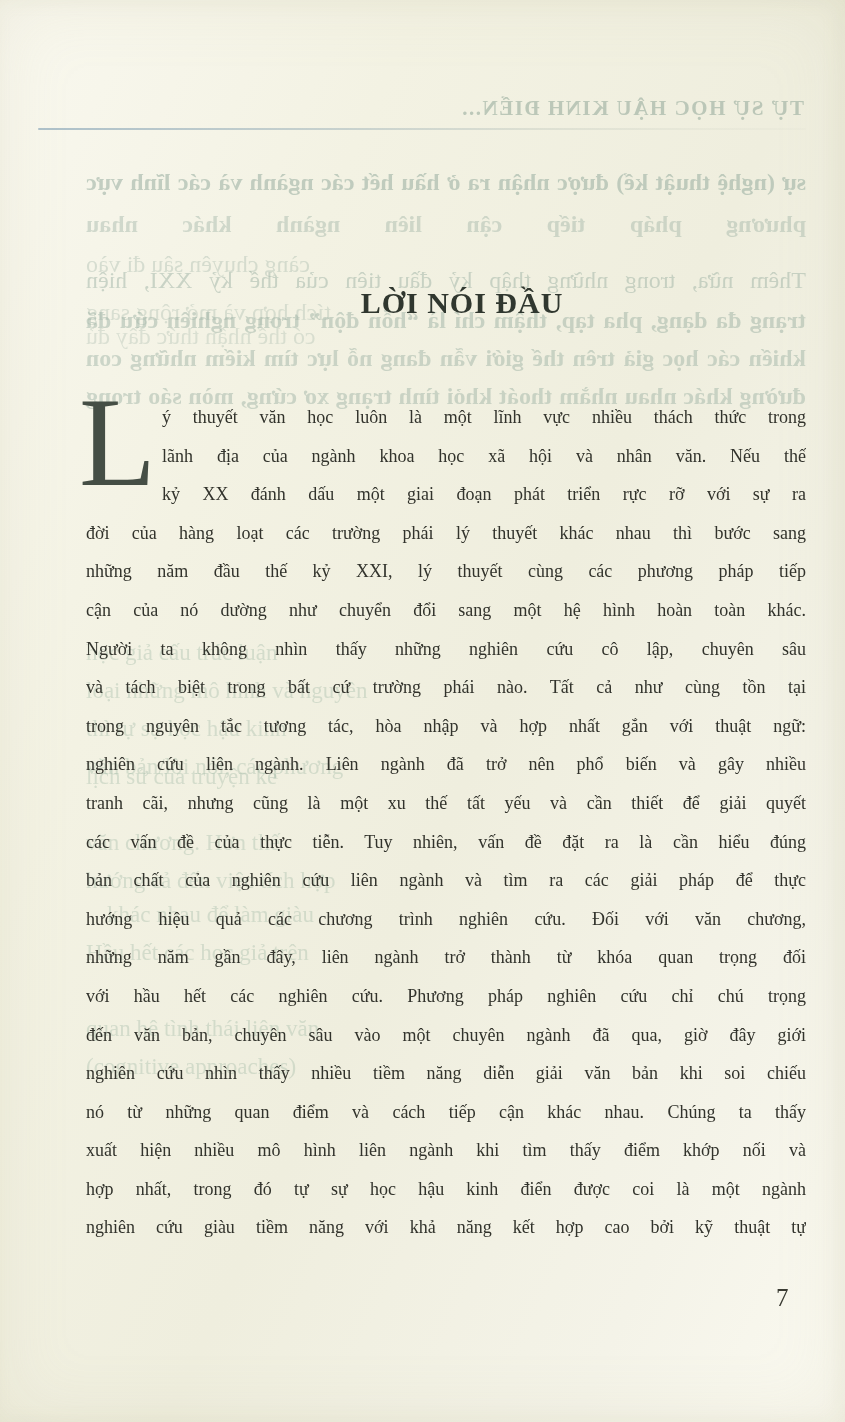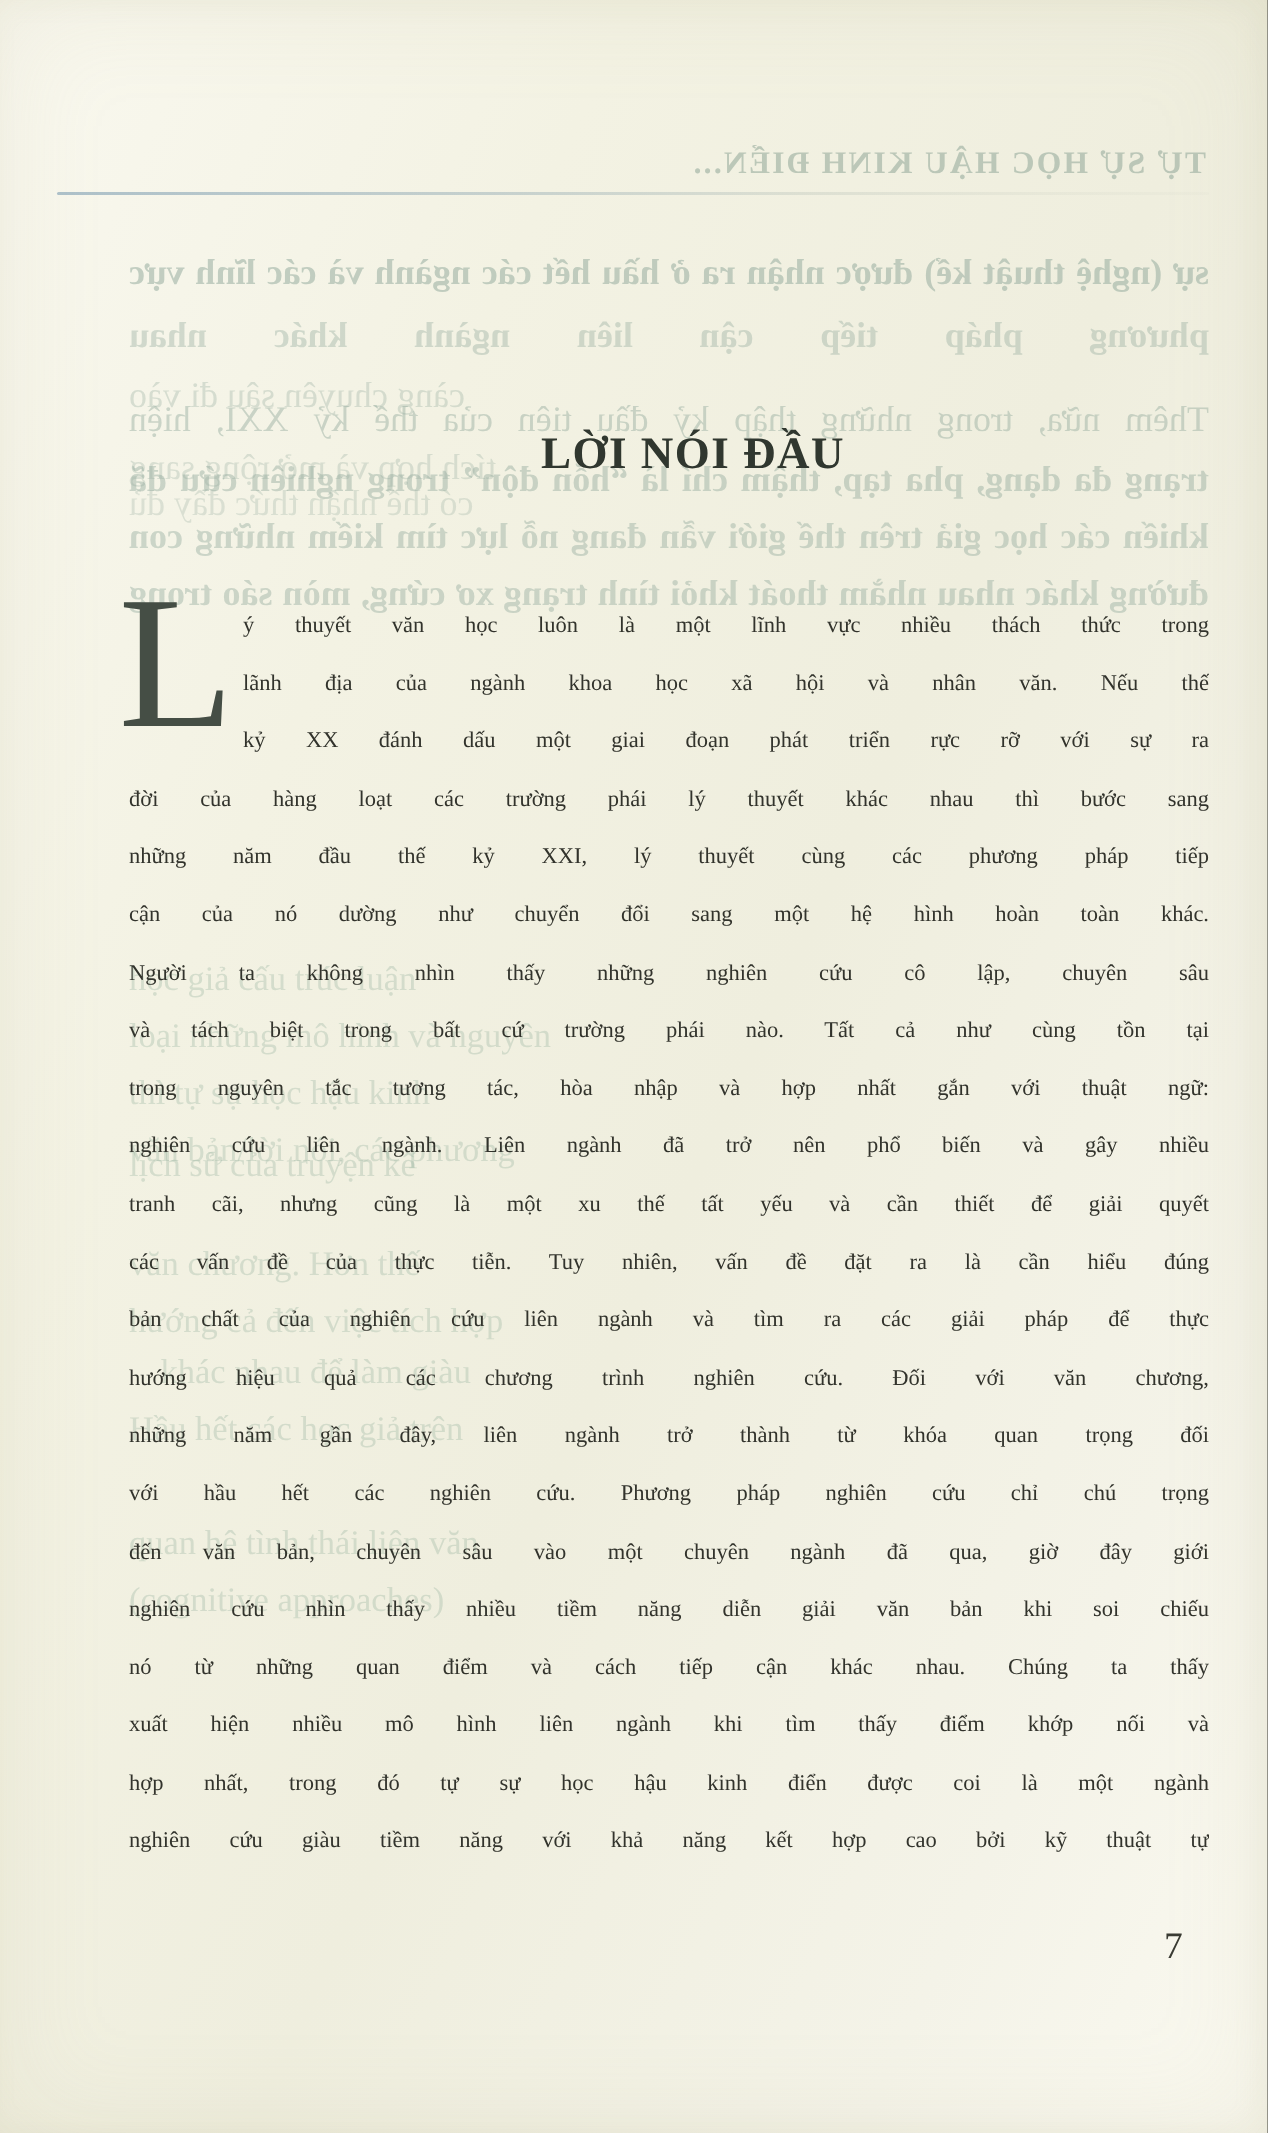--- a/index.html
+++ b/index.html
@@ -45,21 +45,21 @@
     color:rgba(144,173,153,.30);
     font-size:23px;white-space:nowrap;
   }
   .title{
     position:absolute;top:270px;left:86px;width:720px;margin:16px;
     text-align:center;font-size:30px;font-weight:700;letter-spacing:1px;
     color:#30372f;z-index:3;
   }
   .bodytext{position:absolute;left:86px;top:398px;width:720px;z-index:2;}
   .line{
-    height:38.6px;line-height:38.6px;font-size:15px;
+    height:38.6px;line-height:38.6px;font-size:18px;
     text-align:justify;text-align-last:justify;
     overflow:hidden;color:#32332c;
   }
   .line.indent{margin-left:76px;}
   .dropcap{
     position:absolute;left:-7px;top:-18px;
     font-size:126px;line-height:1;
     color:#454e45;z-index:2;
   }
   .pagenum{

